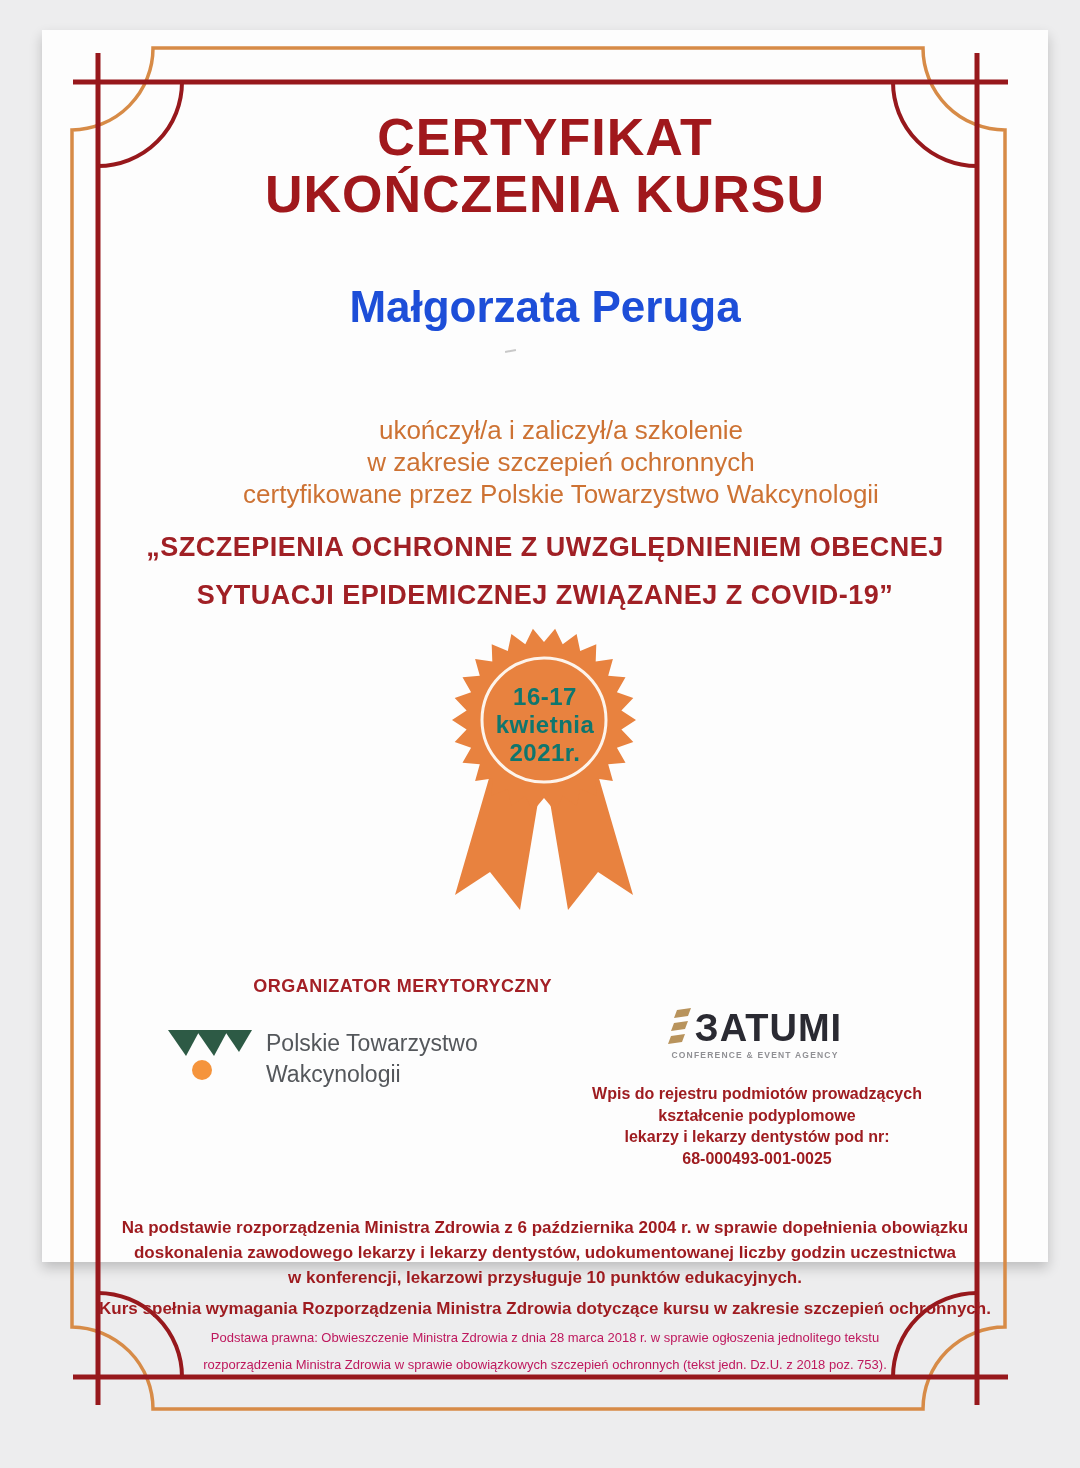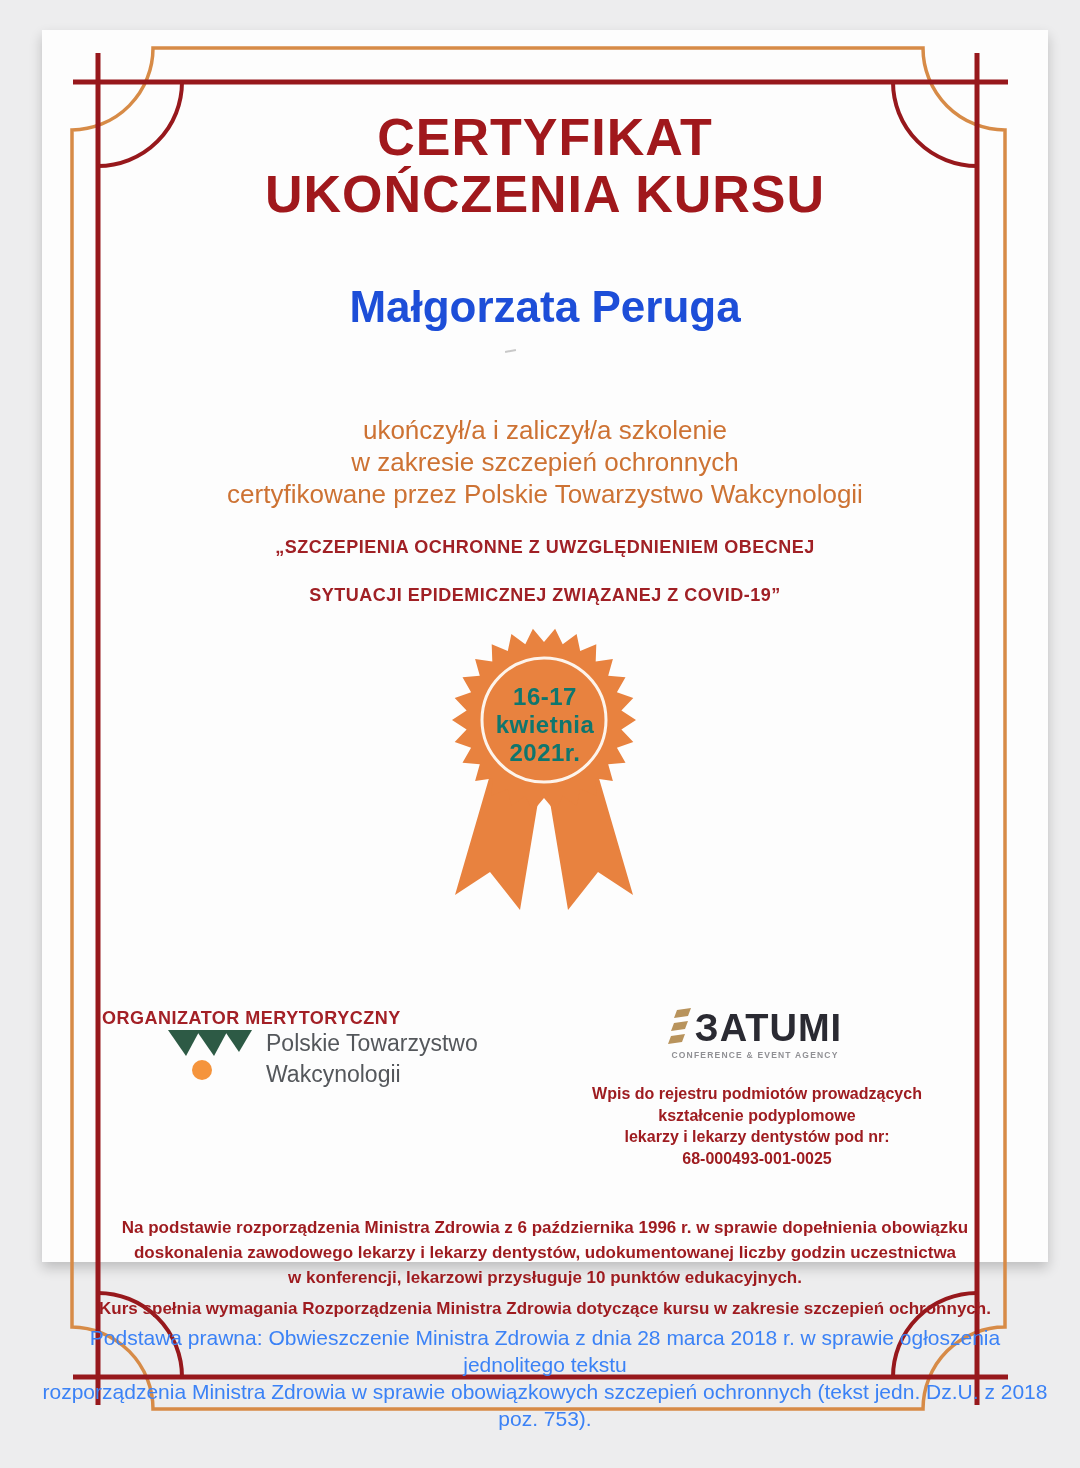--- a/index.html
+++ b/index.html
@@ -14,32 +14,32 @@
     width:1006px;height:1232px;
     background:#fdfdfd;
     box-shadow:0 6px 12px rgba(0,0,0,0.20);
   }
   .abs{position:absolute;}
   .ctr{left:0;width:100%;text-align:center;}
   .border-svg{left:0;top:0;pointer-events:none;}
   .title-line{font-weight:bold;font-size:52px;line-height:54px;color:#a0181c;letter-spacing:1px;}
   .recipient{font-weight:bold;font-size:44px;line-height:50px;color:#1d4ed8;}
   .tiny-mark{width:11px;height:2px;background:#c8c8c8;transform:rotate(-10deg);}
-  .completion{font-size:26px;line-height:32px;color:#cd7233;}
-  .course-line{font-weight:bold;font-size:18px;line-height:34px;color:#a02025;letter-spacing:0.5px;}
+  .completion{font-size:26px;line-height:32px;color:#cd7233;padding-left:16px;}
+  .course-line{font-weight:bold;font-size:27px;line-height:34px;color:#a02025;letter-spacing:0.5px;}
   .badge-text{font-weight:bold;font-size:24px;line-height:28px;color:#0f766e;letter-spacing:0.5px;}
   .org-heading{font-weight:bold;font-size:18px;line-height:24px;color:#a32026;letter-spacing:0.5px;}
   .ptw-name{font-size:23px;line-height:31px;color:#54575b;text-align:left;}
   .batumi-row{display:flex;align-items:center;justify-content:center;gap:3px;}
   .batumi-word{font-weight:bold;font-size:38px;color:#2a2a32;letter-spacing:1px;line-height:40px;}
   .batumi-tag{font-weight:bold;font-size:8.5px;letter-spacing:1.2px;color:#909094;}
   .registry{font-weight:bold;font-size:16px;line-height:21.5px;color:#9e1c20;text-align:center;}
   .footer-bold{font-weight:bold;font-size:17px;line-height:25px;color:#9e1b1f;}
   .kurs-line{font-weight:bold;font-size:17px;line-height:20px;color:#9e1b1f;}
-  .podstawa{font-size:21px;line-height:27px;color:#3b82f6;}
+  .podstawa{font-size:13px;line-height:27px;color:#be185d;}
 </style>
 </head>
 <body>
 
 <div class="sheet">
 
   <svg class="abs border-svg" width="1006" height="1400" viewBox="0 0 1006 1400">
 
     <path d="M 111 18 L 881 18 A 82 82 0 0 0 963 100 L 963 1297 A 82 82 0 0 0 881 1379 L 111 1379 A 82 82 0 0 0 30 1297 L 30 100 A 82 82 0 0 0 111 18 Z" fill="none" stroke="#d78b47" stroke-width="3.5"></path>
 
@@ -81,21 +81,21 @@
 
   <div class="abs ctr course-line" style="top:500px;">„SZCZEPIENIA OCHRONNE Z UWZGLĘDNIENIEM OBECNEJ</div>
   <div class="abs ctr course-line" style="top:548px;">SYTUACJI EPIDEMICZNEJ ZWIĄZANEJ Z COVID-19”</div>
 
   <div class="abs ctr badge-text" style="top:653px;">
     <div>16-17</div>
     <div>kwietnia</div>
     <div>2021r.</div>
   </div>
 
-  <div class="abs org-heading" style="left:60px;top:976px;width:450px;text-align:left;">ORGANIZATOR MERYTORYCZNY</div>
+  <div class="abs org-heading" style="left:60px;top:944px;width:450px;text-align:right;">ORGANIZATOR MERYTORYCZNY</div>
 
   <div class="abs ptw-name" style="left:224px;top:998px;">
     <div>Polskie Towarzystwo</div>
     <div>Wakcynologii</div>
   </div>
 
   <div class="abs batumi-row" style="left:530px;top:978px;width:366px;">
     <svg width="24" height="40" viewBox="0 0 24 40">
       <g fill="#b8935c">
         <path d="M9 2 L23 0 L20 8 L6 10 Z"></path>
@@ -108,21 +108,21 @@
   <div class="abs batumi-tag" style="left:530px;top:1020px;width:366px;text-align:center;">CONFERENCE &amp; EVENT AGENCY</div>
 
   <div class="abs registry" style="left:520px;top:1053px;width:390px;">
     <div>Wpis do rejestru podmiotów prowadzących</div>
     <div>kształcenie podyplomowe</div>
     <div>lekarzy i lekarzy dentystów pod nr:</div>
     <div>68-000493-001-0025</div>
   </div>
 
   <div class="abs ctr footer-bold" style="top:1185px;">
-    <div>Na podstawie rozporządzenia Ministra Zdrowia z 6 października 1996 r. w sprawie dopełnienia obowiązku</div>
+    <div>Na podstawie rozporządzenia Ministra Zdrowia z 6 października 2004 r. w sprawie dopełnienia obowiązku</div>
     <div>doskonalenia zawodowego lekarzy i lekarzy dentystów, udokumentowanej liczby godzin uczestnictwa</div>
     <div>w konferencji, lekarzowi przysługuje 10 punktów edukacyjnych.</div>
   </div>
 
   <div class="abs ctr kurs-line" style="top:1269px;">Kurs spełnia wymagania Rozporządzenia Ministra Zdrowia dotyczące kursu w zakresie szczepień ochronnych.</div>
 
   <div class="abs ctr podstawa" style="top:1294px;">
     <div>Podstawa prawna: Obwieszczenie Ministra Zdrowia z dnia 28 marca 2018 r. w sprawie ogłoszenia jednolitego tekstu</div>
     <div>rozporządzenia Ministra Zdrowia w sprawie obowiązkowych szczepień ochronnych (tekst jedn. Dz.U. z 2018 poz. 753).</div>
   </div>

